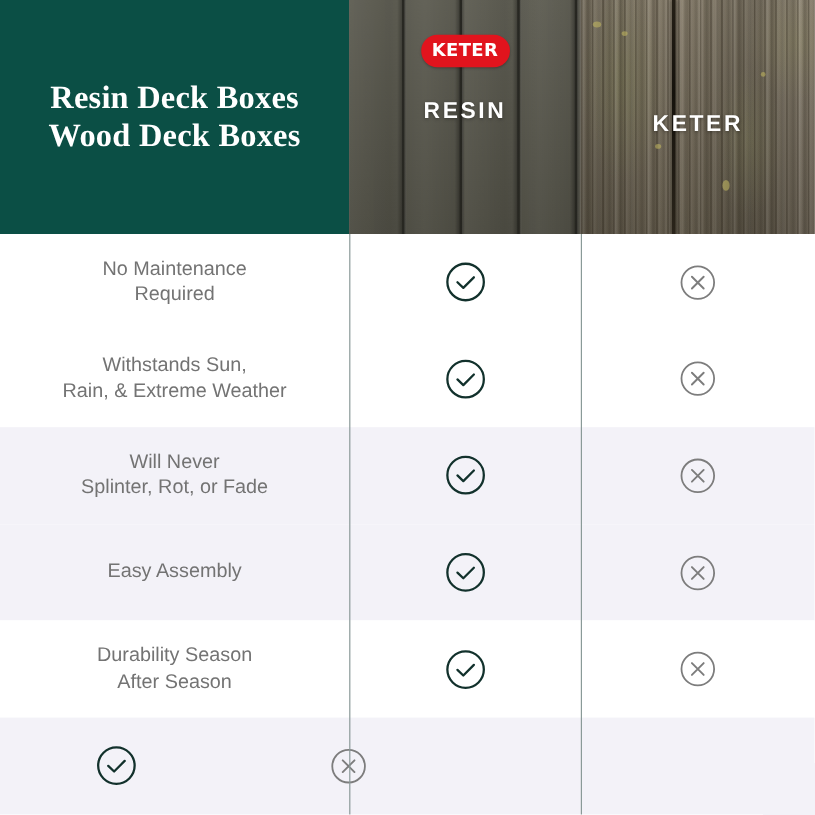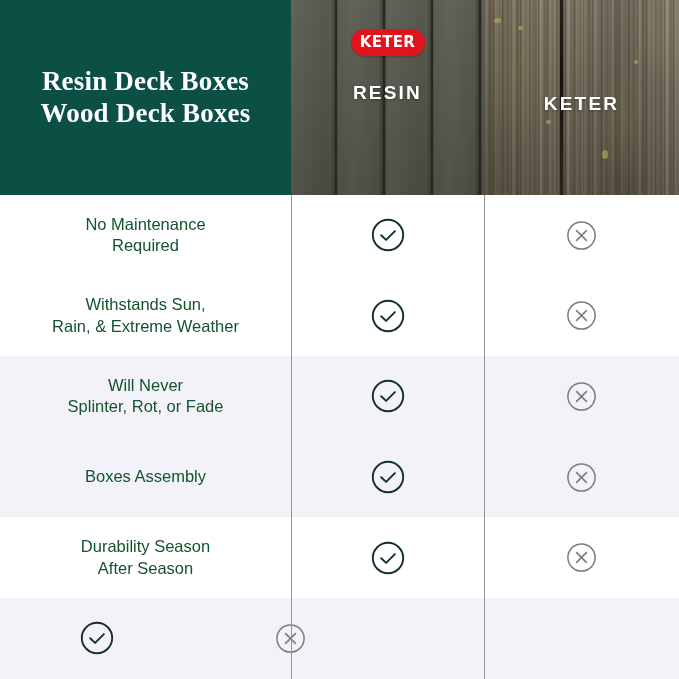--- a/index.html
+++ b/index.html
@@ -202,21 +202,21 @@
   .row.even { background: #f3f2f8; }
 
   .cell-label {
     width: 291px;
     display: flex;
     align-items: center;
     justify-content: center;
     box-sizing: border-box;
     padding: 0 16px;
     text-align: center;
-    color: #14532d;
+    color: #737373;
     font-family: "Liberation Sans", sans-serif;
     font-size: 16.5px;
     line-height: 1.32;
     white-space: pre-line;
   }
   .cell-mark {
     display: flex;
     align-items: center;
     justify-content: center;
     position: relative;
@@ -319,21 +319,21 @@
           </svg>
         </div>
         <div class="cell-mark wood">
           <svg class="icon" width="33" height="33" viewBox="0 0 33 33" aria-hidden="true">
             <circle cx="16.5" cy="16.5" r="13.6" fill="none" stroke="#7d7d7d" stroke-width="1.5"></circle>
             <path d="M11.6 11.6 L21.4 21.4 M21.4 11.6 L11.6 21.4" fill="none" stroke="#7d7d7d" stroke-width="1.6" stroke-linecap="round"></path>
           </svg>
         </div>
       </div>
       <div class="row even">
-        <div class="cell-label">Boxes Assembly</div>
+        <div class="cell-label">Easy Assembly</div>
         <div class="cell-mark resin">
           <svg class="icon" width="36" height="36" viewBox="0 0 36 36" aria-hidden="true">
             <circle cx="18" cy="18" r="15.2" fill="none" stroke="#12312c" stroke-width="1.9"></circle>
             <path d="M11.2 18.2 L16.1 22.9 L24.9 14.1" fill="none" stroke="#12312c" stroke-width="1.9" stroke-linecap="round" stroke-linejoin="round"></path>
           </svg>
         </div>
         <div class="cell-mark wood">
           <svg class="icon" width="33" height="33" viewBox="0 0 33 33" aria-hidden="true">
             <circle cx="16.5" cy="16.5" r="13.6" fill="none" stroke="#7d7d7d" stroke-width="1.5"></circle>
             <path d="M11.6 11.6 L21.4 21.4 M21.4 11.6 L11.6 21.4" fill="none" stroke="#7d7d7d" stroke-width="1.6" stroke-linecap="round"></path>

